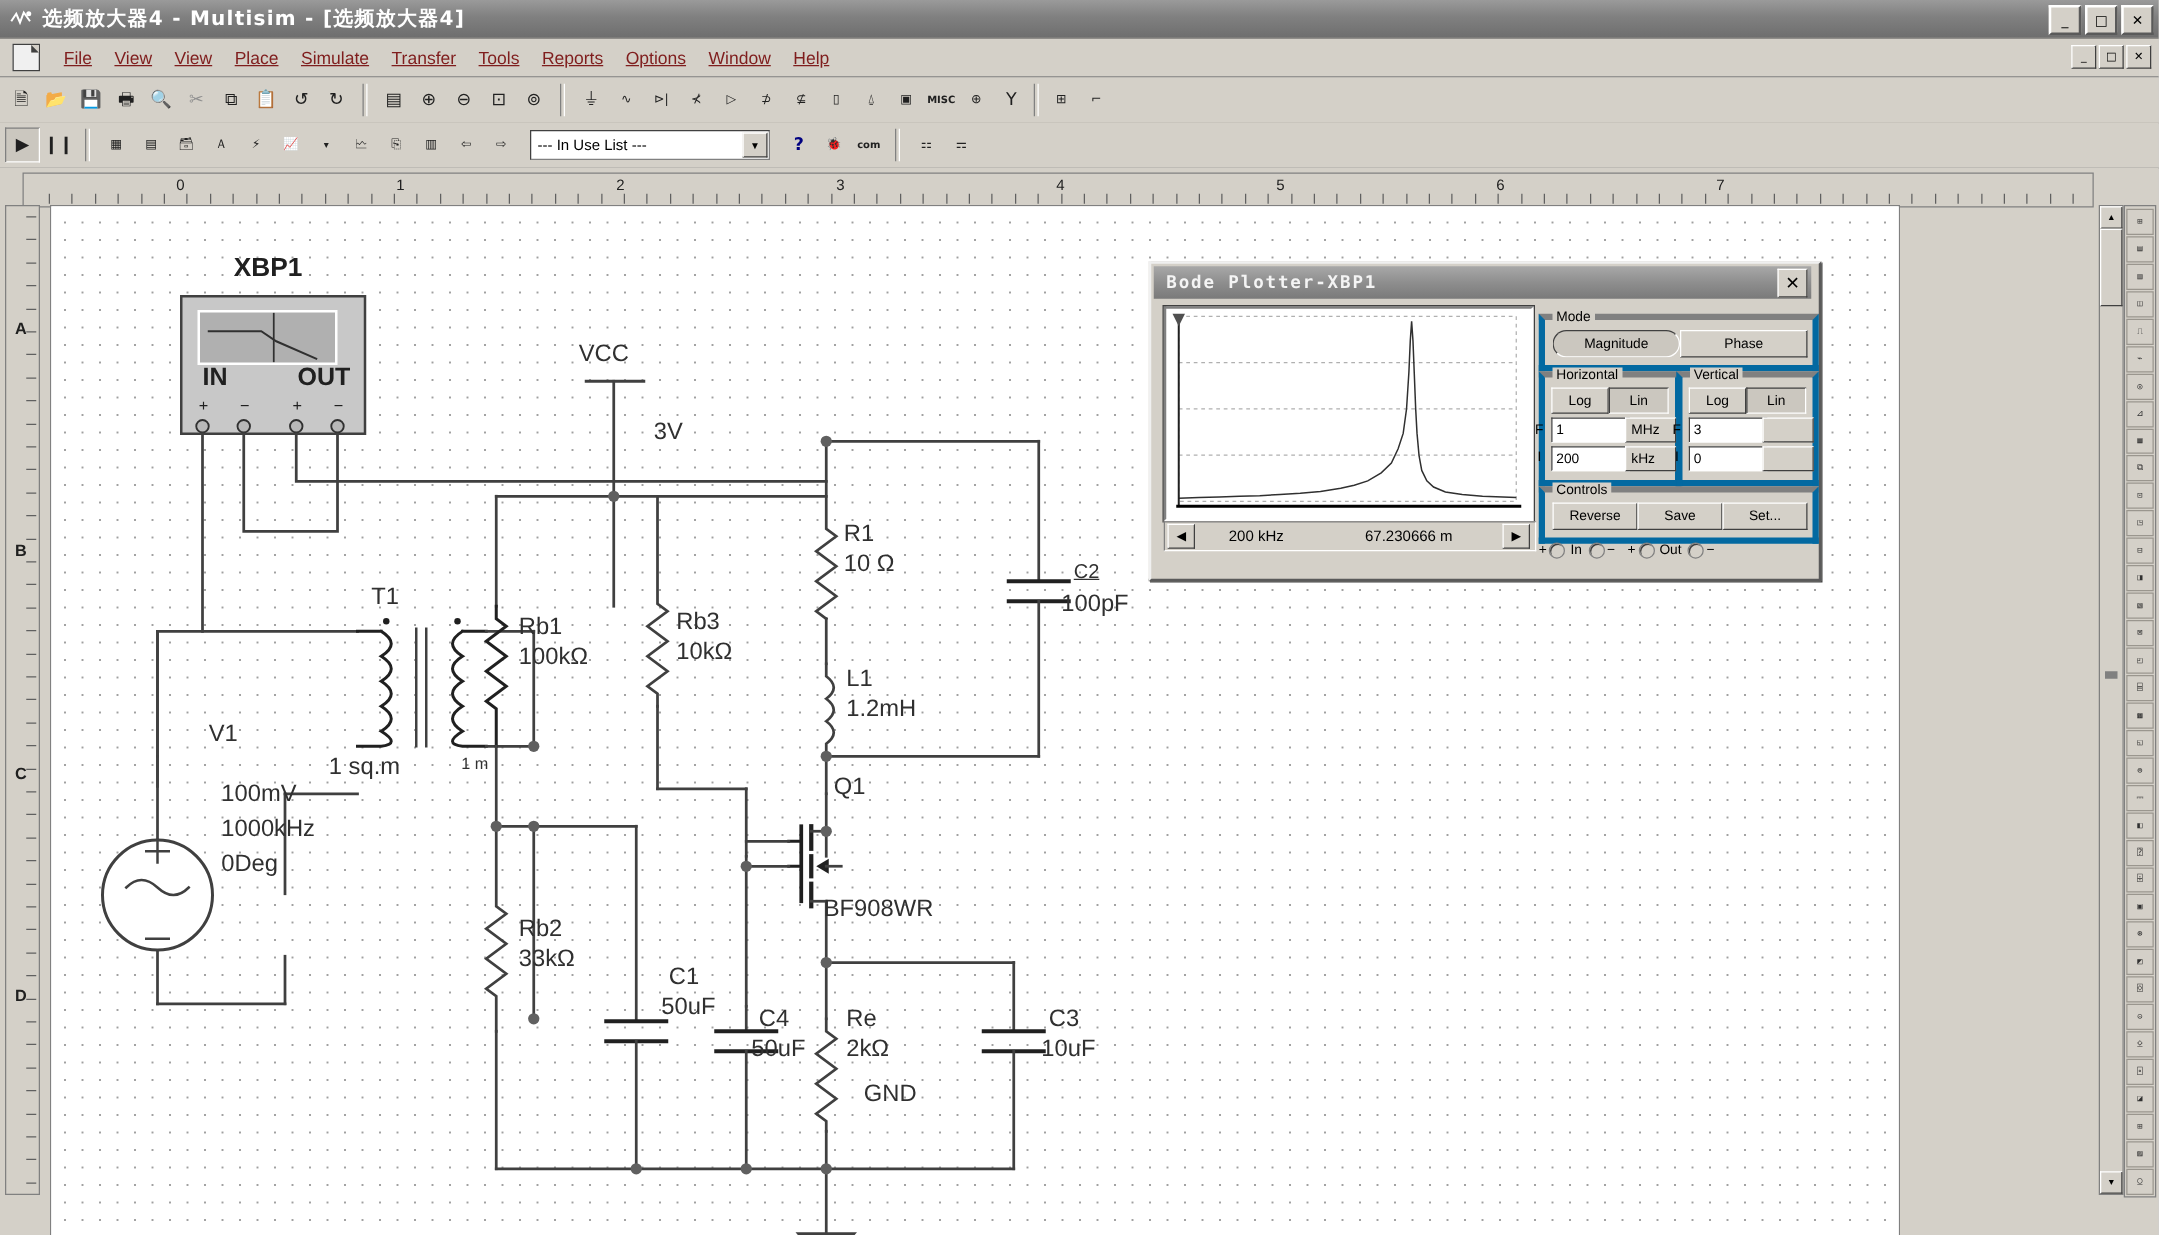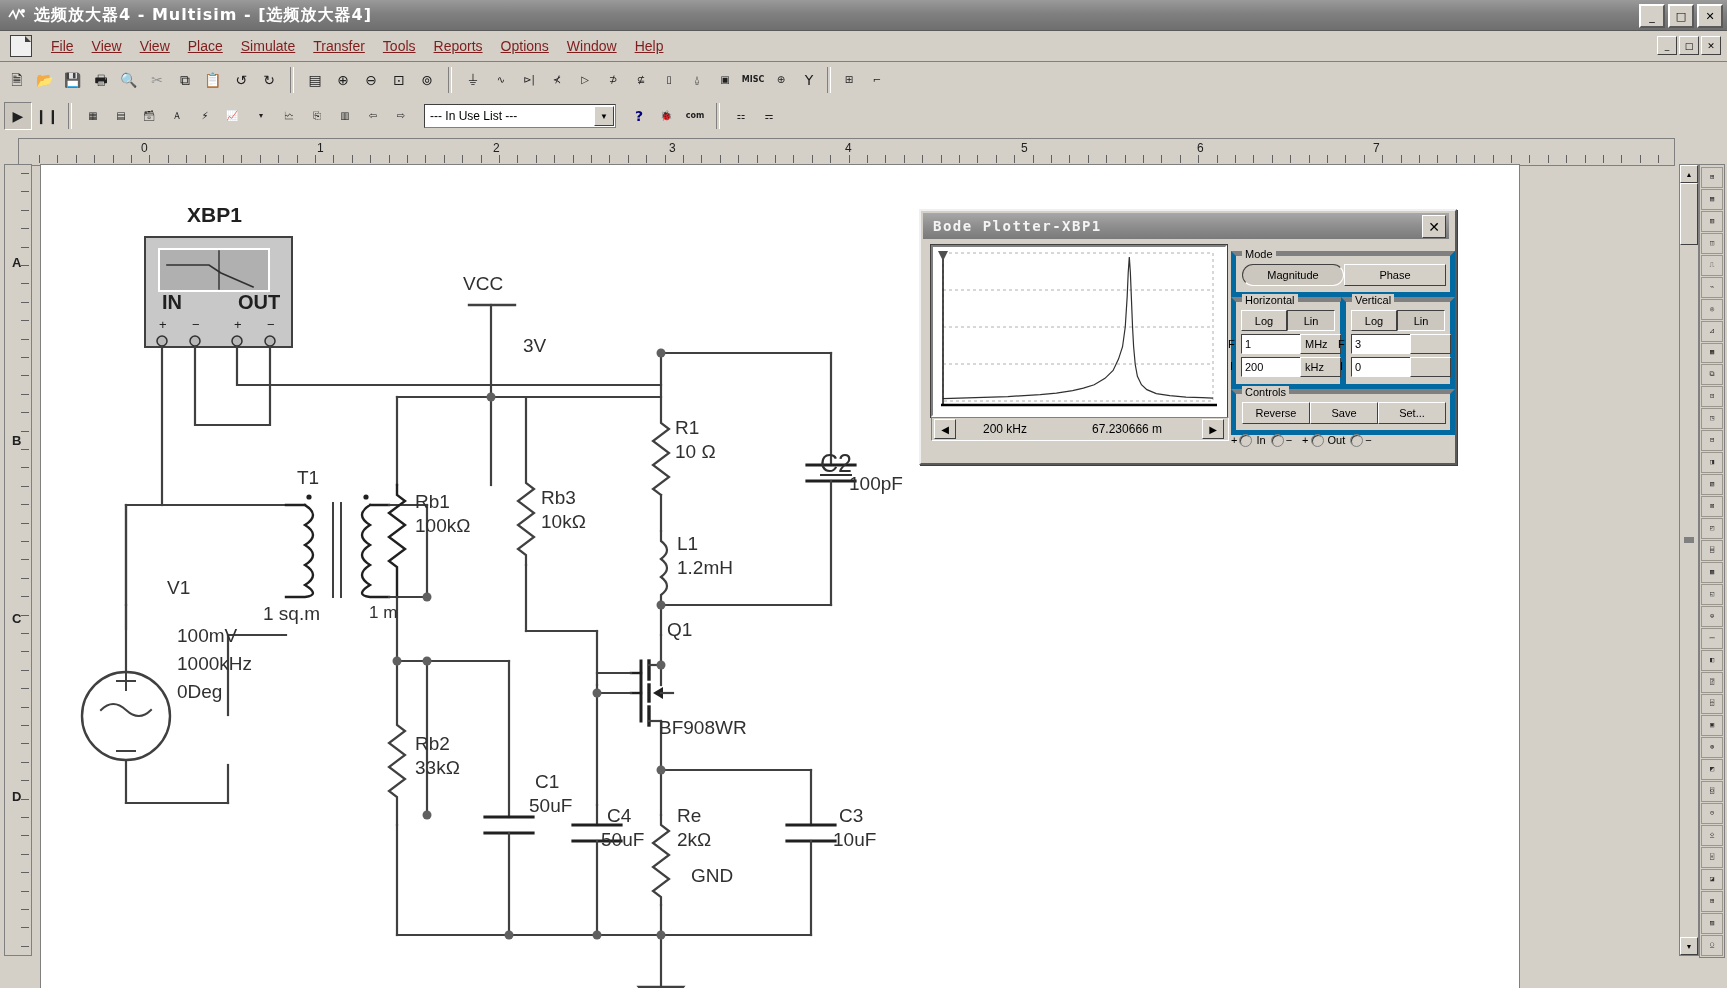--- a/index.html
+++ b/index.html
@@ -671,21 +671,21 @@
         <div style="position:absolute;left:151px;top:152px;font-size:13px;color:#202020;">−</div>
         <div style="position:absolute;left:193px;top:152px;font-size:13px;color:#202020;">+</div>
         <div style="position:absolute;left:226px;top:152px;font-size:13px;color:#202020;">−</div>
 
         <div style="position:absolute;left:422px;top:108px;font-size:19px;color:#303030;">VCC</div>
         <div style="position:absolute;left:482px;top:170px;font-size:19px;color:#303030;">3V</div>
 
         <div style="position:absolute;left:634px;top:252px;font-size:19px;color:#303030;">R1</div>
         <div style="position:absolute;left:634px;top:276px;font-size:19px;color:#303030;">10 Ω</div>
 
-        <div style="position:absolute;left:779px;top:284px;font-size:25px;color:#303030;text-decoration:underline;">C2</div>
+        <div style="position:absolute;left:818px;top:284px;font-size:16px;color:#303030;text-decoration:underline;">C2</div>
         <div style="position:absolute;left:808px;top:308px;font-size:19px;color:#303030;">100pF</div>
 
         <div style="position:absolute;left:636px;top:368px;font-size:19px;color:#303030;">L1</div>
         <div style="position:absolute;left:636px;top:392px;font-size:19px;color:#303030;">1.2mH</div>
 
         <div style="position:absolute;left:374px;top:326px;font-size:19px;color:#303030;">Rb1</div>
         <div style="position:absolute;left:374px;top:350px;font-size:19px;color:#303030;">100kΩ</div>
 
         <div style="position:absolute;left:500px;top:322px;font-size:19px;color:#303030;">Rb3</div>
         <div style="position:absolute;left:500px;top:346px;font-size:19px;color:#303030;">10kΩ</div>
@@ -703,21 +703,21 @@
         <div style="position:absolute;left:560px;top:664px;font-size:19px;color:#303030;">50uF</div>
 
         <div style="position:absolute;left:798px;top:640px;font-size:19px;color:#303030;">C3</div>
         <div style="position:absolute;left:792px;top:664px;font-size:19px;color:#303030;">10uF</div>
 
         <div style="position:absolute;left:626px;top:454px;font-size:19px;color:#303030;">Q1</div>
         <div style="position:absolute;left:618px;top:552px;font-size:19px;color:#303030;">BF908WR</div>
 
         <div style="position:absolute;left:256px;top:302px;font-size:19px;color:#303030;">T1</div>
         <div style="position:absolute;left:222px;top:438px;font-size:19px;color:#303030;">1 sq.m</div>
-        <div style="position:absolute;left:328px;top:438px;font-size:17px;color:#303030;">1 m</div>
+        <div style="position:absolute;left:328px;top:438px;font-size:13px;color:#303030;">1 m</div>
 
         <div style="position:absolute;left:126px;top:412px;font-size:19px;color:#303030;">V1</div>
         <div style="position:absolute;left:136px;top:460px;font-size:19px;color:#303030;">100mV</div>
         <div style="position:absolute;left:136px;top:488px;font-size:19px;color:#303030;">1000kHz</div>
         <div style="position:absolute;left:136px;top:516px;font-size:19px;color:#303030;">0Deg</div>
 
         <div style="position:absolute;left:650px;top:700px;font-size:19px;color:#303030;">GND</div>
 
         <div class="bode">
           <div class="bode-title">

